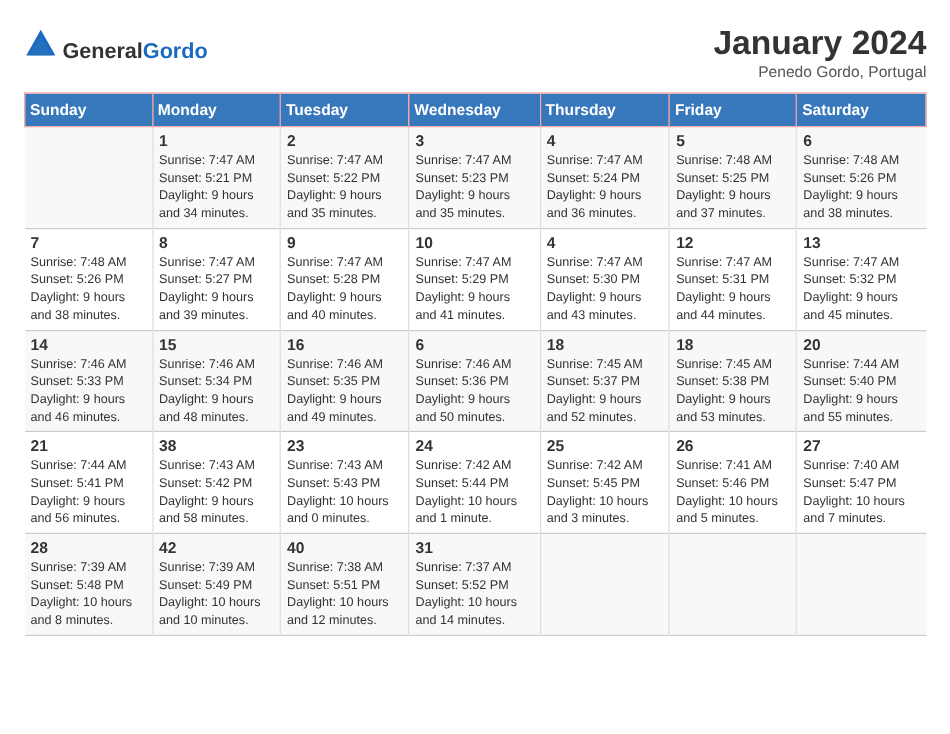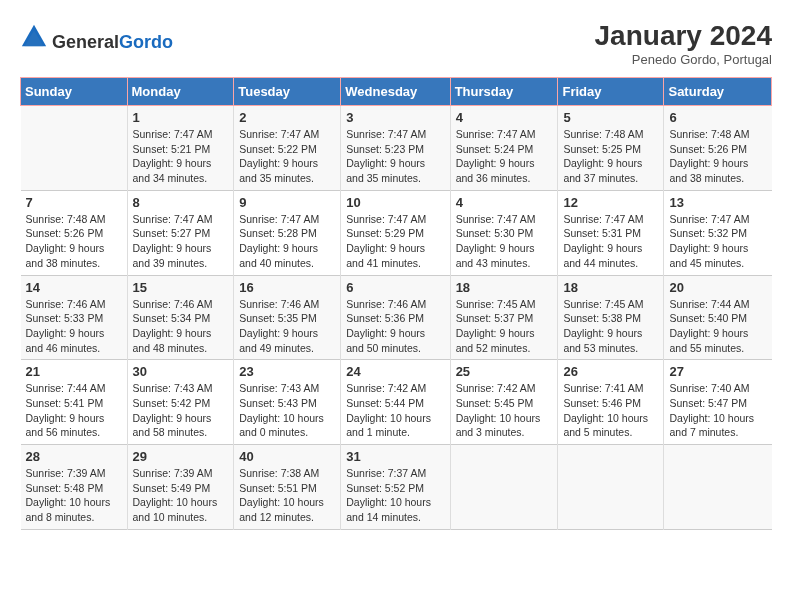--- a/index.html
+++ b/index.html
@@ -217,21 +217,21 @@
           <span class="day-number">20</span>
           <div class="day-info">Sunrise: 7:44 AM<br>Sunset: 5:40 PM<br>Daylight: 9 hours and 55 minutes.</div>
         </td>
       </tr>
       <tr>
         <td>
           <span class="day-number">21</span>
           <div class="day-info">Sunrise: 7:44 AM<br>Sunset: 5:41 PM<br>Daylight: 9 hours and 56 minutes.</div>
         </td>
         <td>
-          <span class="day-number">30</span>
+          <span class="day-number">38</span>
           <div class="day-info">Sunrise: 7:43 AM<br>Sunset: 5:42 PM<br>Daylight: 9 hours and 58 minutes.</div>
         </td>
         <td>
           <span class="day-number">23</span>
           <div class="day-info">Sunrise: 7:43 AM<br>Sunset: 5:43 PM<br>Daylight: 10 hours and 0 minutes.</div>
         </td>
         <td>
           <span class="day-number">24</span>
           <div class="day-info">Sunrise: 7:42 AM<br>Sunset: 5:44 PM<br>Daylight: 10 hours and 1 minute.</div>
         </td>
@@ -247,21 +247,21 @@
           <span class="day-number">27</span>
           <div class="day-info">Sunrise: 7:40 AM<br>Sunset: 5:47 PM<br>Daylight: 10 hours and 7 minutes.</div>
         </td>
       </tr>
       <tr>
         <td>
           <span class="day-number">28</span>
           <div class="day-info">Sunrise: 7:39 AM<br>Sunset: 5:48 PM<br>Daylight: 10 hours and 8 minutes.</div>
         </td>
         <td>
-          <span class="day-number">29</span>
+          <span class="day-number">42</span>
           <div class="day-info">Sunrise: 7:39 AM<br>Sunset: 5:49 PM<br>Daylight: 10 hours and 10 minutes.</div>
         </td>
         <td>
           <span class="day-number">40</span>
           <div class="day-info">Sunrise: 7:38 AM<br>Sunset: 5:51 PM<br>Daylight: 10 hours and 12 minutes.</div>
         </td>
         <td>
           <span class="day-number">31</span>
           <div class="day-info">Sunrise: 7:37 AM<br>Sunset: 5:52 PM<br>Daylight: 10 hours and 14 minutes.</div>
         </td>

